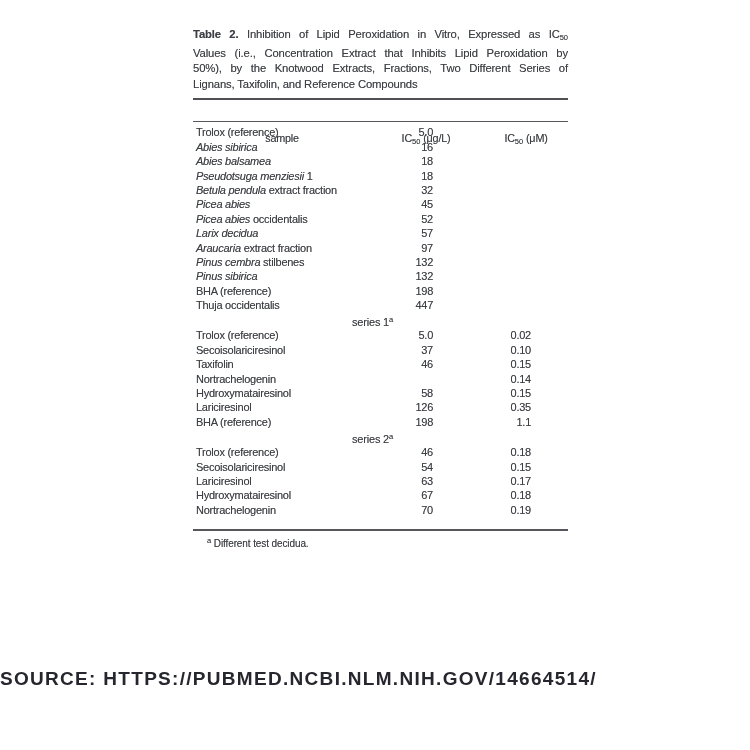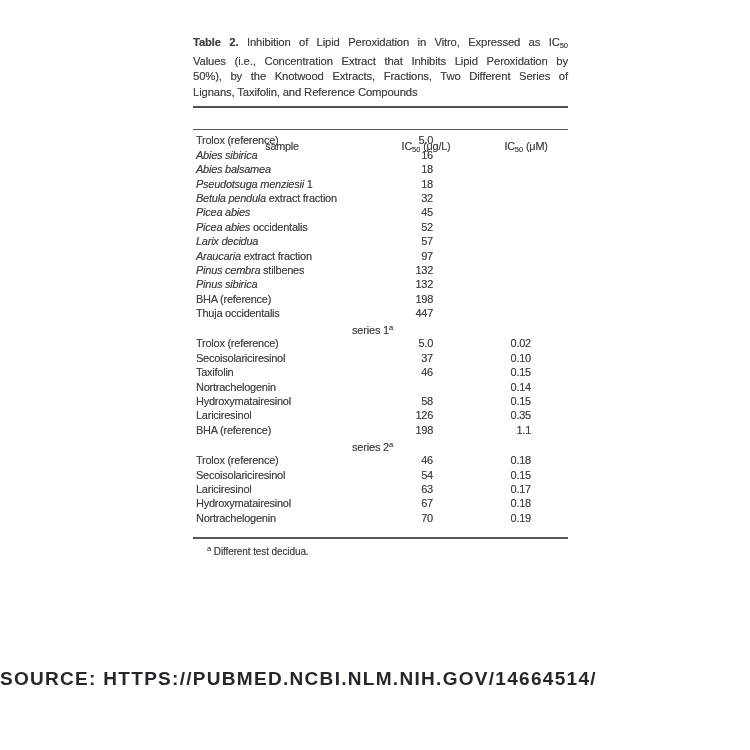--- a/index.html
+++ b/index.html
@@ -14,21 +14,21 @@
     position: relative;
     width: 750px;
     height: 750px;
     background: #ffffff;
     overflow: hidden;
   }
   
   .paper-table {
     position: absolute;
     left: 193px;
-    top: 35px;
+    top: 27px;
     width: 375px;
     color: #3d3f44;
     text-shadow: 0 0 0.5px rgba(61,63,68,0.55);
   }
   .caption {
     font-size: 11.3px;
     line-height: 15.6px;
     letter-spacing: -0.15px;
   }
   .caption .cline {

